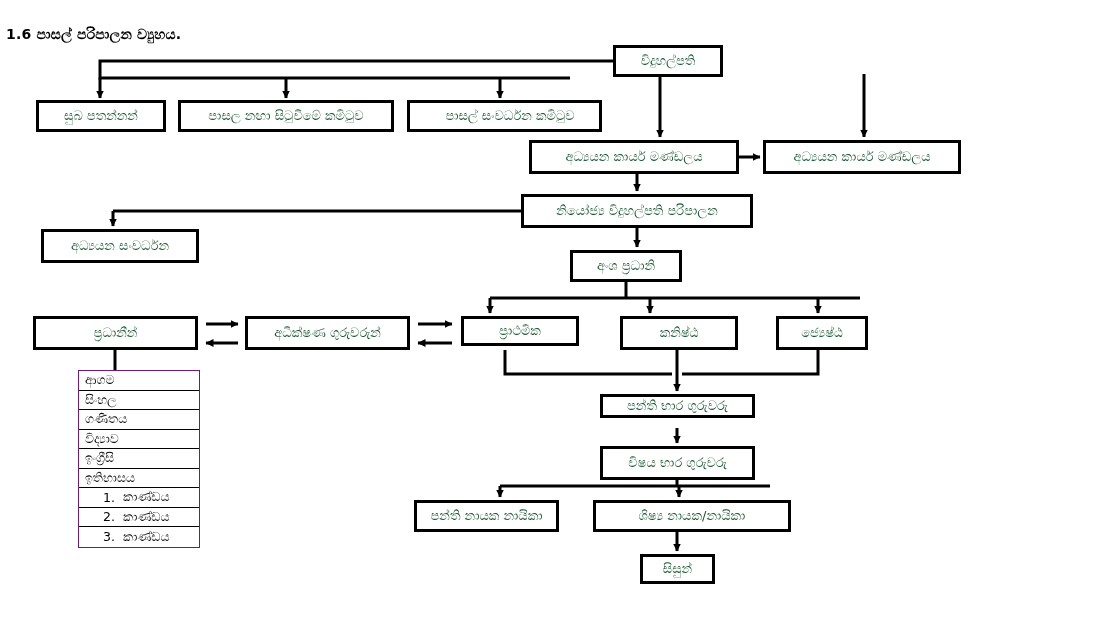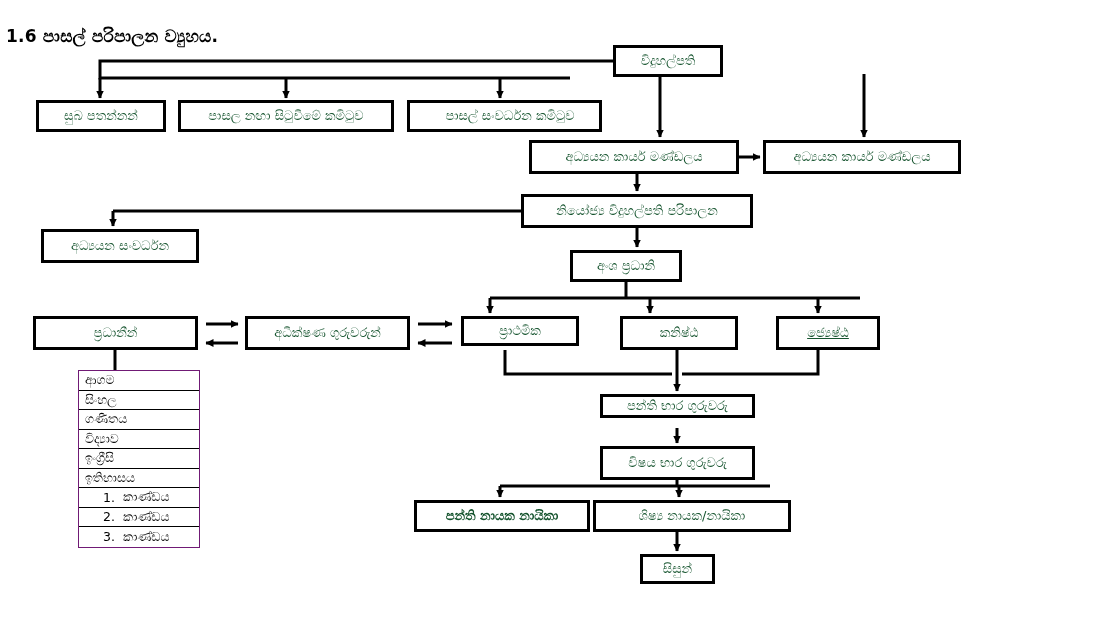--- a/index.html
+++ b/index.html
@@ -7,21 +7,21 @@
     width:1093px;height:633px;
     background:#ffffff;
     font-family:"DejaVu Sans","Liberation Sans",sans-serif;
     position:relative;
     overflow:hidden;
   }
   #canvas{position:absolute;left:0;top:0;width:1093px;height:633px;}
   .title{
     position:absolute;
     left:6px;top:26px;
-    font-size:17px;
+    font-size:14px;
     font-weight:bold;
     color:#000;
     letter-spacing:0.2px;
     white-space:nowrap;
   }
   .node{
     position:absolute;
     box-sizing:border-box;
     background:#ffffff;
     border:3px solid #000000;
@@ -173,33 +173,33 @@
   </div>
 
   <div class="node" style="left:461px;top:316px;width:118px;height:30px;">
     <span>ප්‍රාථමික</span>
   </div>
 
   <div class="node" style="left:620px;top:316px;width:118px;height:34px;">
     <span>කනිෂ්ඨ</span>
   </div>
 
-  <div class="node" style="left:776px;top:316px;width:104px;height:34px;text-decoration:underline;">
+  <div class="node" style="left:776px;top:316px;width:92px;height:34px;">
     <span>ජ්‍යෙෂ්ඨ</span>
   </div>
 
   <div class="node" style="left:600px;top:394px;width:155px;height:24px;">
     <span>පන්ති භාර ගුරුවරු</span>
   </div>
 
   <div class="node" style="left:600px;top:446px;width:155px;height:34px;">
     <span>විෂය භාර ගුරුවරු</span>
   </div>
 
-  <div class="node" style="left:414px;top:500px;width:176px;height:32px;font-weight:bold;">
+  <div class="node" style="left:414px;top:500px;width:145px;height:32px;">
     <span>පන්ති නායක නායිකා</span>
   </div>
 
   <div class="node" style="left:593px;top:500px;width:198px;height:32px;">
     <span>ශිෂ්‍ය නායක/නායිකා</span>
   </div>
 
   <div class="node" style="left:640px;top:554px;width:75px;height:30px;">
     <span>සිසුන්</span>
   </div>

